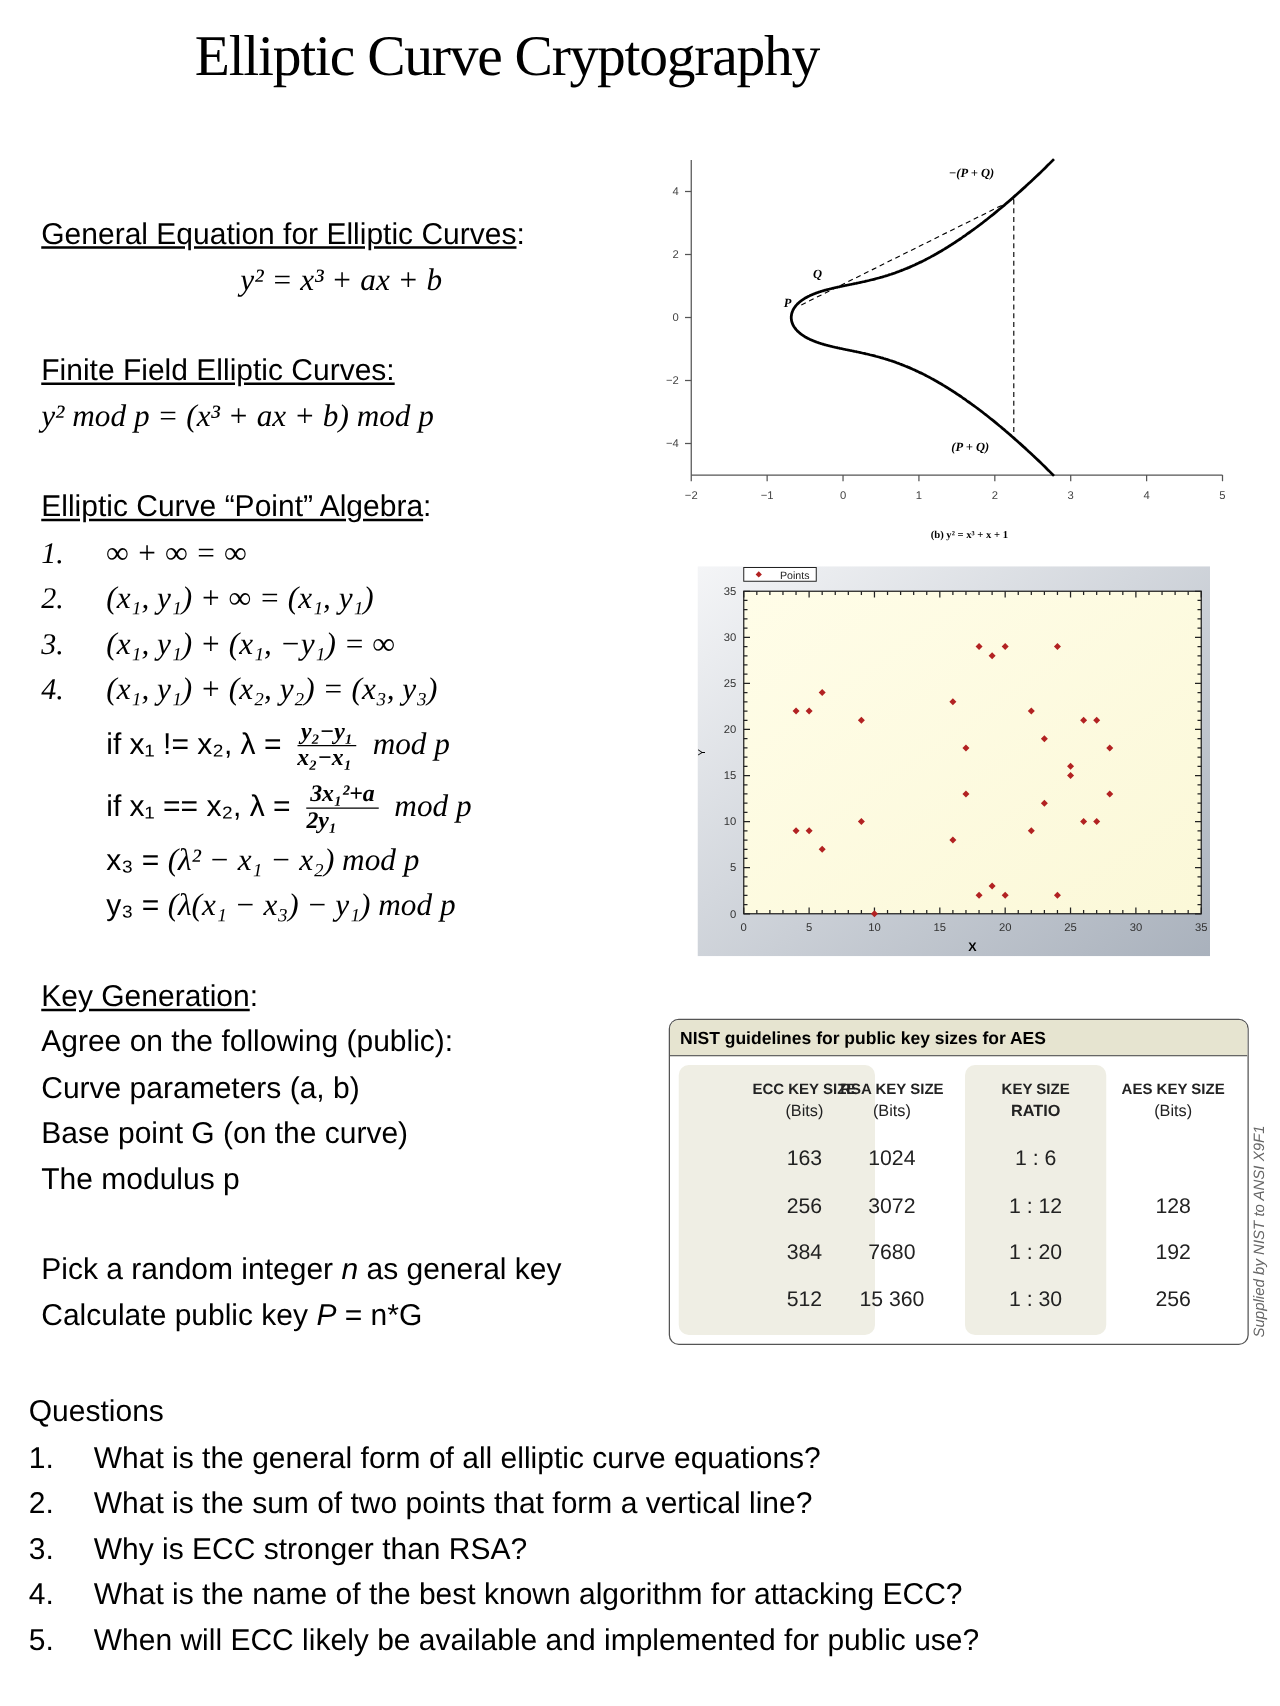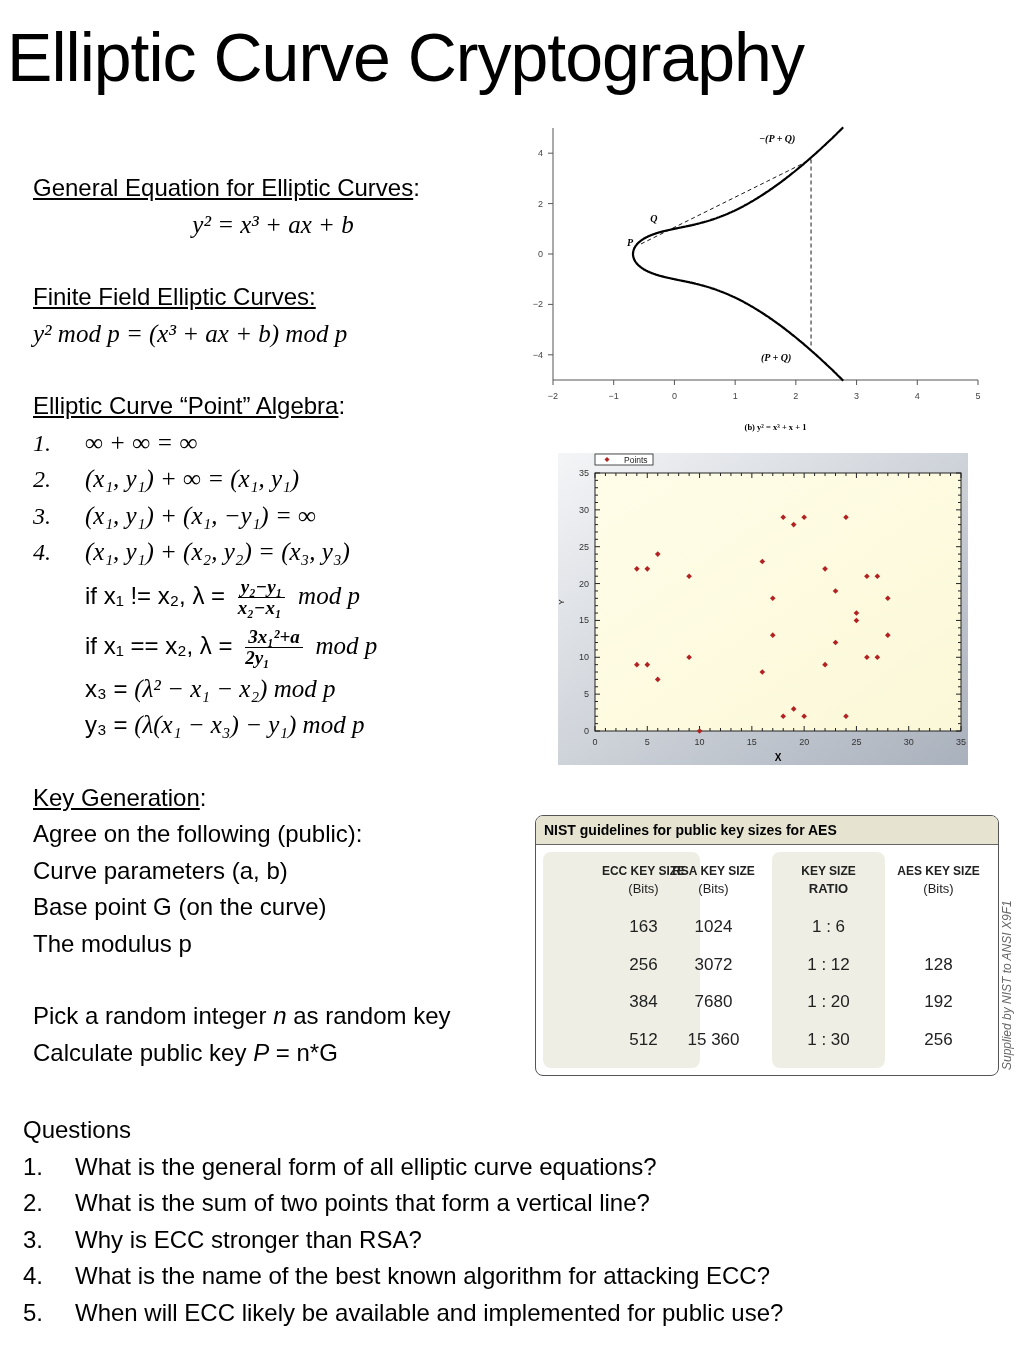--- a/index.html
+++ b/index.html
@@ -1,19 +1,19 @@
 <!DOCTYPE html>
 <html><head>
 <meta charset="utf-8">
 <style>
   html, body { margin:0; padding:0; background:#ffffff; }
   body { width:1024px; height:1365px; position:relative; overflow:hidden;
          font-family:"Liberation Sans", sans-serif; color:#000; }
   .title { position:absolute; left:0; top:18px; width:811px; text-align:center;
-           font-size:68px; font-family:Liberation Sans, sans-serif; letter-spacing:-1px; }
+           font-size:46px; font-family:Liberation Serif, serif; letter-spacing:-1px; }
   .left { position:absolute; left:33px; top:170px; width:480px; font-size:24px; line-height:36.5px; }
   .math { font-family:"Liberation Serif", serif; font-style:italic; font-size:25px; }
   .u { text-decoration:underline; }
   .center { text-align:center; }
   .alg { display:flex; }
   .alg .num { width:52px; font-family:"Liberation Serif", serif; font-style:italic; }
   .indent { padding-left:52px; }
   .frac { display:inline-block; vertical-align:middle; font-family:"Liberation Serif", serif; font-style:italic; font-size:19px; line-height:20px; margin:0 6px;font-weight:bold; }
   .frac .n { border-bottom:1.5px solid #000; padding:0 3px; }
   .gap { height:36px; }
@@ -76,21 +76,21 @@
   </div>
   <div class="indent"><span>x₃ =</span> <span class="math">(λ² − x₁ − x₂) mod p</span></div>
   <div class="indent"><span>y₃ =</span> <span class="math">(λ(x₁ − x₃) − y₁) mod p</span></div>
   <div class="gap"></div>
   <div><span class="u">Key Generation</span>:</div>
   <div>Agree on the following (public):</div>
   <div>Curve parameters (a, b)</div>
   <div>Base point G (on the curve)</div>
   <div>The modulus p</div>
   <div class="gap"></div>
-  <div style="white-space:nowrap;"><span>Pick a random integer </span><i>n</i><span> as random key</span></div>
+  <div style="white-space:nowrap;"><span>Pick a random integer </span><i>n</i><span> as general key</span></div>
   <div><span>Calculate public key </span><i>P</i><span> = n*G</span></div>
 </div>
 
 <svg class="fig1" id="fig1" viewBox="0 0 480 320">
     <line x1="33" y1="8" x2="33" y2="260" stroke="#555" stroke-width="1"></line>
     <line x1="33" y1="260" x2="458" y2="260" stroke="#555" stroke-width="1"></line>
     <line x1="33" y1="260" x2="33" y2="265" stroke="#555"></line>
     <text x="33" y="279" font-size="9" text-anchor="middle" fill="#444" font-family="Liberation Sans, sans-serif">−2</text>
     <line x1="93.71428571428571" y1="260" x2="93.71428571428571" y2="265" stroke="#555"></line>
     <text x="93.71428571428571" y="279" font-size="9" text-anchor="middle" fill="#444" font-family="Liberation Sans, sans-serif">−1</text>

